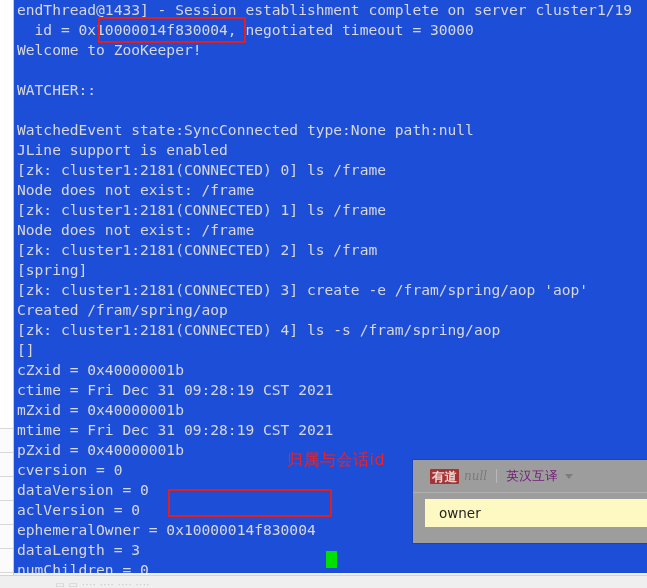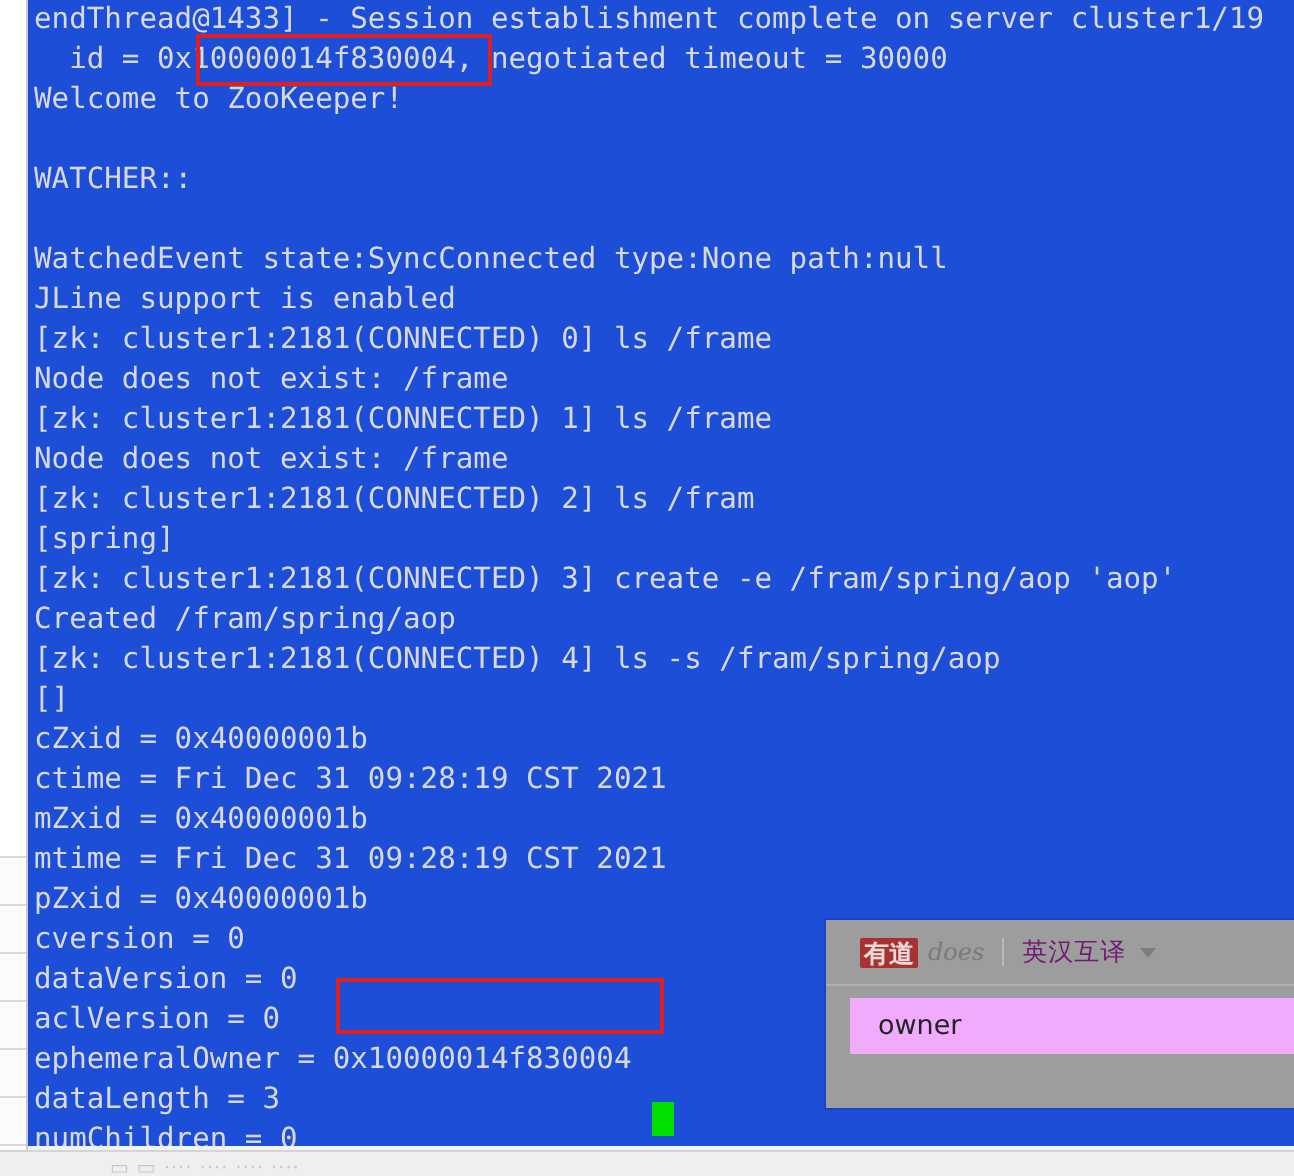--- a/index.html
+++ b/index.html
@@ -135,21 +135,21 @@
     letter-spacing: 0.5px;
     white-space: nowrap;
   }
 
   
   #youdao-popup {
     position: absolute;
     left: 413px;
     top: 460px;
     width: 234px;
-    height: 94px;
+    height: 83px;
     background: #9d9d9d;
     box-shadow: 0 0 0 1px rgba(0,0,0,0.12);
     overflow: hidden;
     font-family: "DejaVu Sans", "Liberation Sans", sans-serif;
   }
   #youdao-header {
     position: relative;
     height: 33px;
     border-bottom: 1px solid #b0b0b0;
     display: flex;
@@ -199,21 +199,21 @@
   #youdao-body {
     position: relative;
     height: 50px;
   }
   #youdao-word-field {
     position: absolute;
     left: 12px;
     top: 6px;
     width: 222px;
     height: 28px;
-    background: #f0abfc;
+    background: #fef9c3;
     color: #232323;
     font-size: 13.5px;
     display: flex;
     align-items: center;
     padding-left: 14px;
     box-sizing: border-box;
     font-family: "DejaVu Sans", "Liberation Sans", sans-serif;
   }
 </style>
 </head>
@@ -238,25 +238,26 @@
   </div>
 
   <div id="terminal">
     <div id="term-lines"><div class="tline">endThread@1433] - Session establishment complete on server cluster1/19</div><div class="tline">  id = 0x10000014f830004, negotiated timeout = 30000</div><div class="tline">Welcome to ZooKeeper!</div><div class="tline blank"></div><div class="tline">WATCHER::</div><div class="tline blank"></div><div class="tline">WatchedEvent state:SyncConnected type:None path:null</div><div class="tline">JLine support is enabled</div><div class="tline">[zk: cluster1:2181(CONNECTED) 0] ls /frame</div><div class="tline">Node does not exist: /frame</div><div class="tline">[zk: cluster1:2181(CONNECTED) 1] ls /frame</div><div class="tline">Node does not exist: /frame</div><div class="tline">[zk: cluster1:2181(CONNECTED) 2] ls /fram</div><div class="tline">[spring]</div><div class="tline">[zk: cluster1:2181(CONNECTED) 3] create -e /fram/spring/aop 'aop'</div><div class="tline">Created /fram/spring/aop</div><div class="tline">[zk: cluster1:2181(CONNECTED) 4] ls -s /fram/spring/aop</div><div class="tline">[]</div><div class="tline">cZxid = 0x40000001b</div><div class="tline">ctime = Fri Dec 31 09:28:19 CST 2021</div><div class="tline">mZxid = 0x40000001b</div><div class="tline">mtime = Fri Dec 31 09:28:19 CST 2021</div><div class="tline">pZxid = 0x40000001b</div><div class="tline">cversion = 0</div><div class="tline">dataVersion = 0</div><div class="tline">aclVersion = 0</div><div class="tline">ephemeralOwner = 0x10000014f830004</div><div class="tline">dataLength = 3</div><div class="tline">numChildren = 0</div></div>
     <div id="cursor-block"></div>
   </div>
 
   <div class="redbox" id="redbox-session-id"></div>
   <div class="redbox" id="redbox-ephemeral-owner"></div>
 
+  <div id="annotation-text">归属与会话id</div>
 
   <div id="youdao-popup">
     <div id="youdao-header">
       <span id="youdao-logo">有道</span>
-      <span id="youdao-mini">does</span>
+      <span id="youdao-mini">null</span>
       <span id="youdao-divider"></span>
       <span id="youdao-mode">英汉互译</span>
       <span id="youdao-chevron"></span>
     </div>
     <div id="youdao-body">
       <div id="youdao-word-field">owner</div>
     </div>
   </div>
 
 </div>

